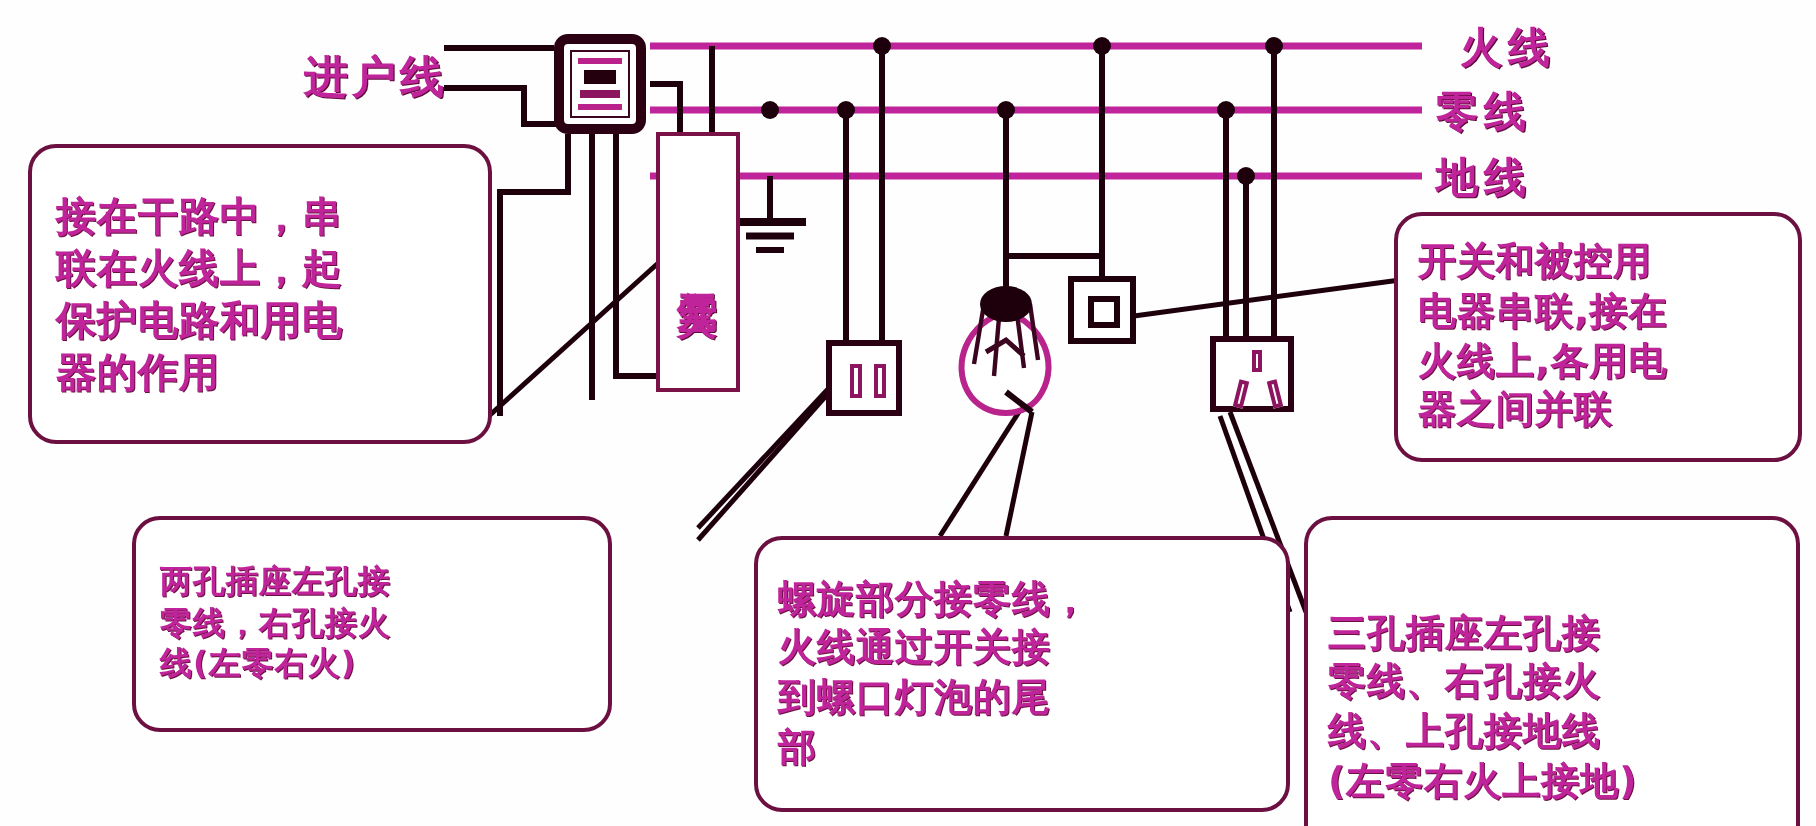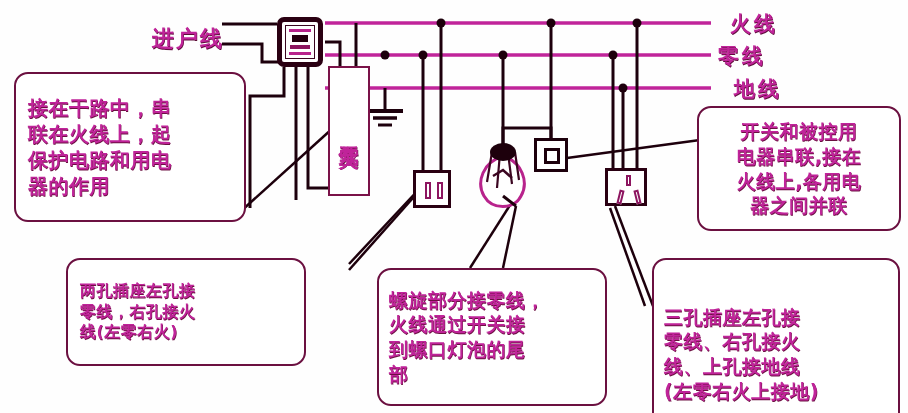--- a/index.html
+++ b/index.html
@@ -306,43 +306,43 @@
   </div>
 
   <div id="wall-switch">
     <div class="inner"></div>
   </div>
 
   <div class="inline-label" style="left:152px; top:24px;">进户线</div>
 
   <div class="bus-label" style="left:718px; top:10px;margin-left:12px;">火线</div>
   <div class="bus-label" style="left:718px; top:42px;">零线</div>
-  <div class="bus-label" style="left:734px; top:75px;">地线</div>
+  <div class="bus-label" style="left:718px; top:75px;">地线</div>
 
   <div class="callout" id="callout-air-switch" style="left:14px; top:72px; width:232px; height:150px; font-size:20px; padding:20px 12px;">
     <span class="ctext">接在干路中，串
 联在火线上，起
 保护电路和用电
 器的作用</span>
   </div>
 
-  <div class="callout" id="callout-switch" style="left:697px; top:106px; width:204px; height:125px; font-size:19px; padding:5px 10px;text-align:center;">
+  <div class="callout" id="callout-switch" style="left:697px; top:106px; width:204px; height:125px; font-size:19px; padding:5px 10px;">
     <span class="ctext">开关和被控用
 电器串联,接在
 火线上,各用电
 器之间并联</span>
   </div>
 
   <div class="callout" id="callout-two-hole" style="left:66px; top:258px; width:240px; height:108px; font-size:16px; padding:5px 12px;">
     <span class="ctext">两孔插座左孔接
 零线，右孔接火
 线(左零右火)</span>
   </div>
 
-  <div class="callout" id="callout-bulb" style="left:377px; top:268px; width:230px; height:138px; font-size:19px; padding:4px 10px;">
+  <div class="callout" id="callout-bulb" style="left:377px; top:268px; width:268px; height:138px; font-size:19px; padding:4px 10px;">
     <span class="ctext">螺旋部分接零线，
 火线通过开关接
 到螺口灯泡的尾
 部</span>
   </div>
 
   <div class="callout" id="callout-three-hole" style="left:652px; top:258px; width:248px; height:192px; font-size:19px; padding:4px 10px;">
     <span class="ctext">三孔插座左孔接
 零线、右孔接火
 线、上孔接地线

